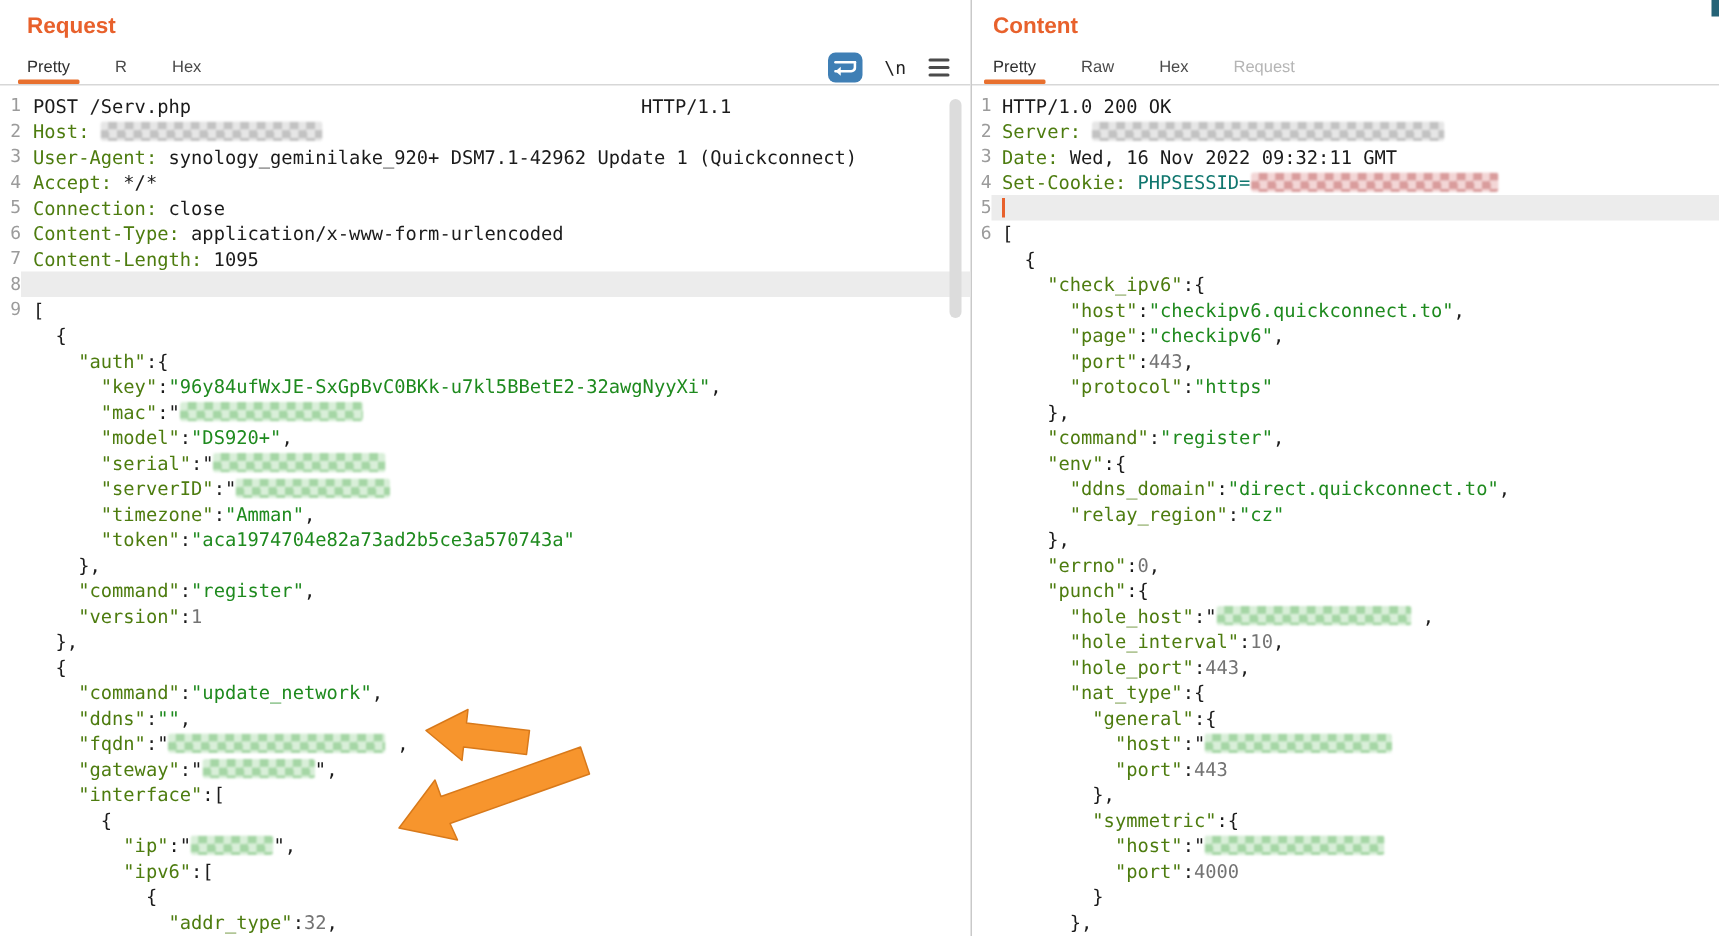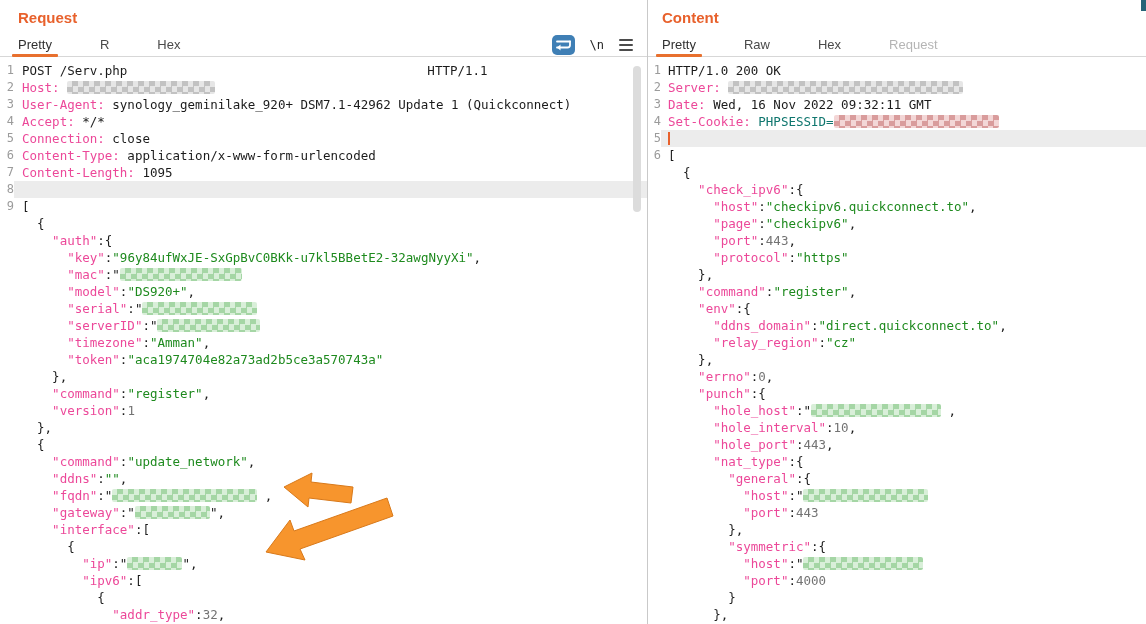--- a/index.html
+++ b/index.html
@@ -8,21 +8,21 @@
     background:#ffffff;font-family:"Liberation Sans",sans-serif;
   }
   .pane{position:absolute;top:0;bottom:0;background:#fff;}
   #pane-request{left:0;width:647px;border-right:1px solid #c9c9c9;}
   #pane-response{left:648px;width:498px;}
   .pane-title{position:absolute;top:9px;left:18px;font-size:15px;font-weight:bold;color:#e8612c;}
   #pane-response .pane-title{left:14px;}
   .tabbar{
     position:absolute;top:33px;left:0;right:0;height:24px;
     border-bottom:1px solid #d7d7d7;display:flex;align-items:center;
-    gap:48px;padding-left:18px;box-sizing:border-box;font-size:13px;color:#4a4a4a;
+    gap:30px;padding-left:18px;box-sizing:border-box;font-size:11px;color:#4a4a4a;
   }
   #pane-response .tabbar{padding-left:14px;}
   .tab{position:relative;cursor:default;}
   .tab.active{color:#303030;}
   .tab.active::after{
     content:"";position:absolute;left:-6px;right:-6px;bottom:-5px;height:3px;
     background:#e8702e;border-radius:1px;
   }
   .tab.dis{color:#b5b5b5;}
   .req-tools{position:absolute;top:33px;right:14px;height:24px;display:flex;align-items:center;gap:15px;}
@@ -34,21 +34,21 @@
     position:absolute;top:62px;left:0;right:0;bottom:0;
     font-family:"DejaVu Sans Mono",monospace;font-size:12.5px;line-height:17px;
     white-space:pre;overflow:hidden;
   }
   .row{display:flex;height:17px;}
   .gut{flex:none;width:14px;text-align:right;color:#9b9b9b;font-size:12px;}
   #pane-response .gut{width:13px;}
   .ct{flex:1 1 auto;padding-left:8px;}
   #pane-response .ct{padding-left:7px;}
   .row.hl .ct{background:#ececec;}
-  .tk{color:#ec4899;}
+  .tk{color:#4d7c0f;}
   .tt{color:#1b1b1b;}
   .ts{color:#1e8a1e;}
   .tn{color:#737373;}
   .tc{color:#0f766e;}
   .blur{display:inline-block;height:13px;vertical-align:-2px;border-radius:2px;filter:blur(0.7px);}
   .bg{background:repeating-conic-gradient(#a5d6a5 0% 25%, #d9efd9 0% 50%) 0 0 / 11px 11px;}
   .by{background:repeating-conic-gradient(#c2c2c2 0% 25%, #e6e6e6 0% 50%) 0 0 / 11px 11px;}
   .br{background:repeating-conic-gradient(#dé 0% 25%, #f2d3d3 0% 50%) 0 0 / 11px 11px;}
   .br{background:repeating-conic-gradient(#d99c9c 0% 25%, #f3d6d6 0% 50%) 0 0 / 11px 11px;}
   .bw{background:transparent;filter:none;}

